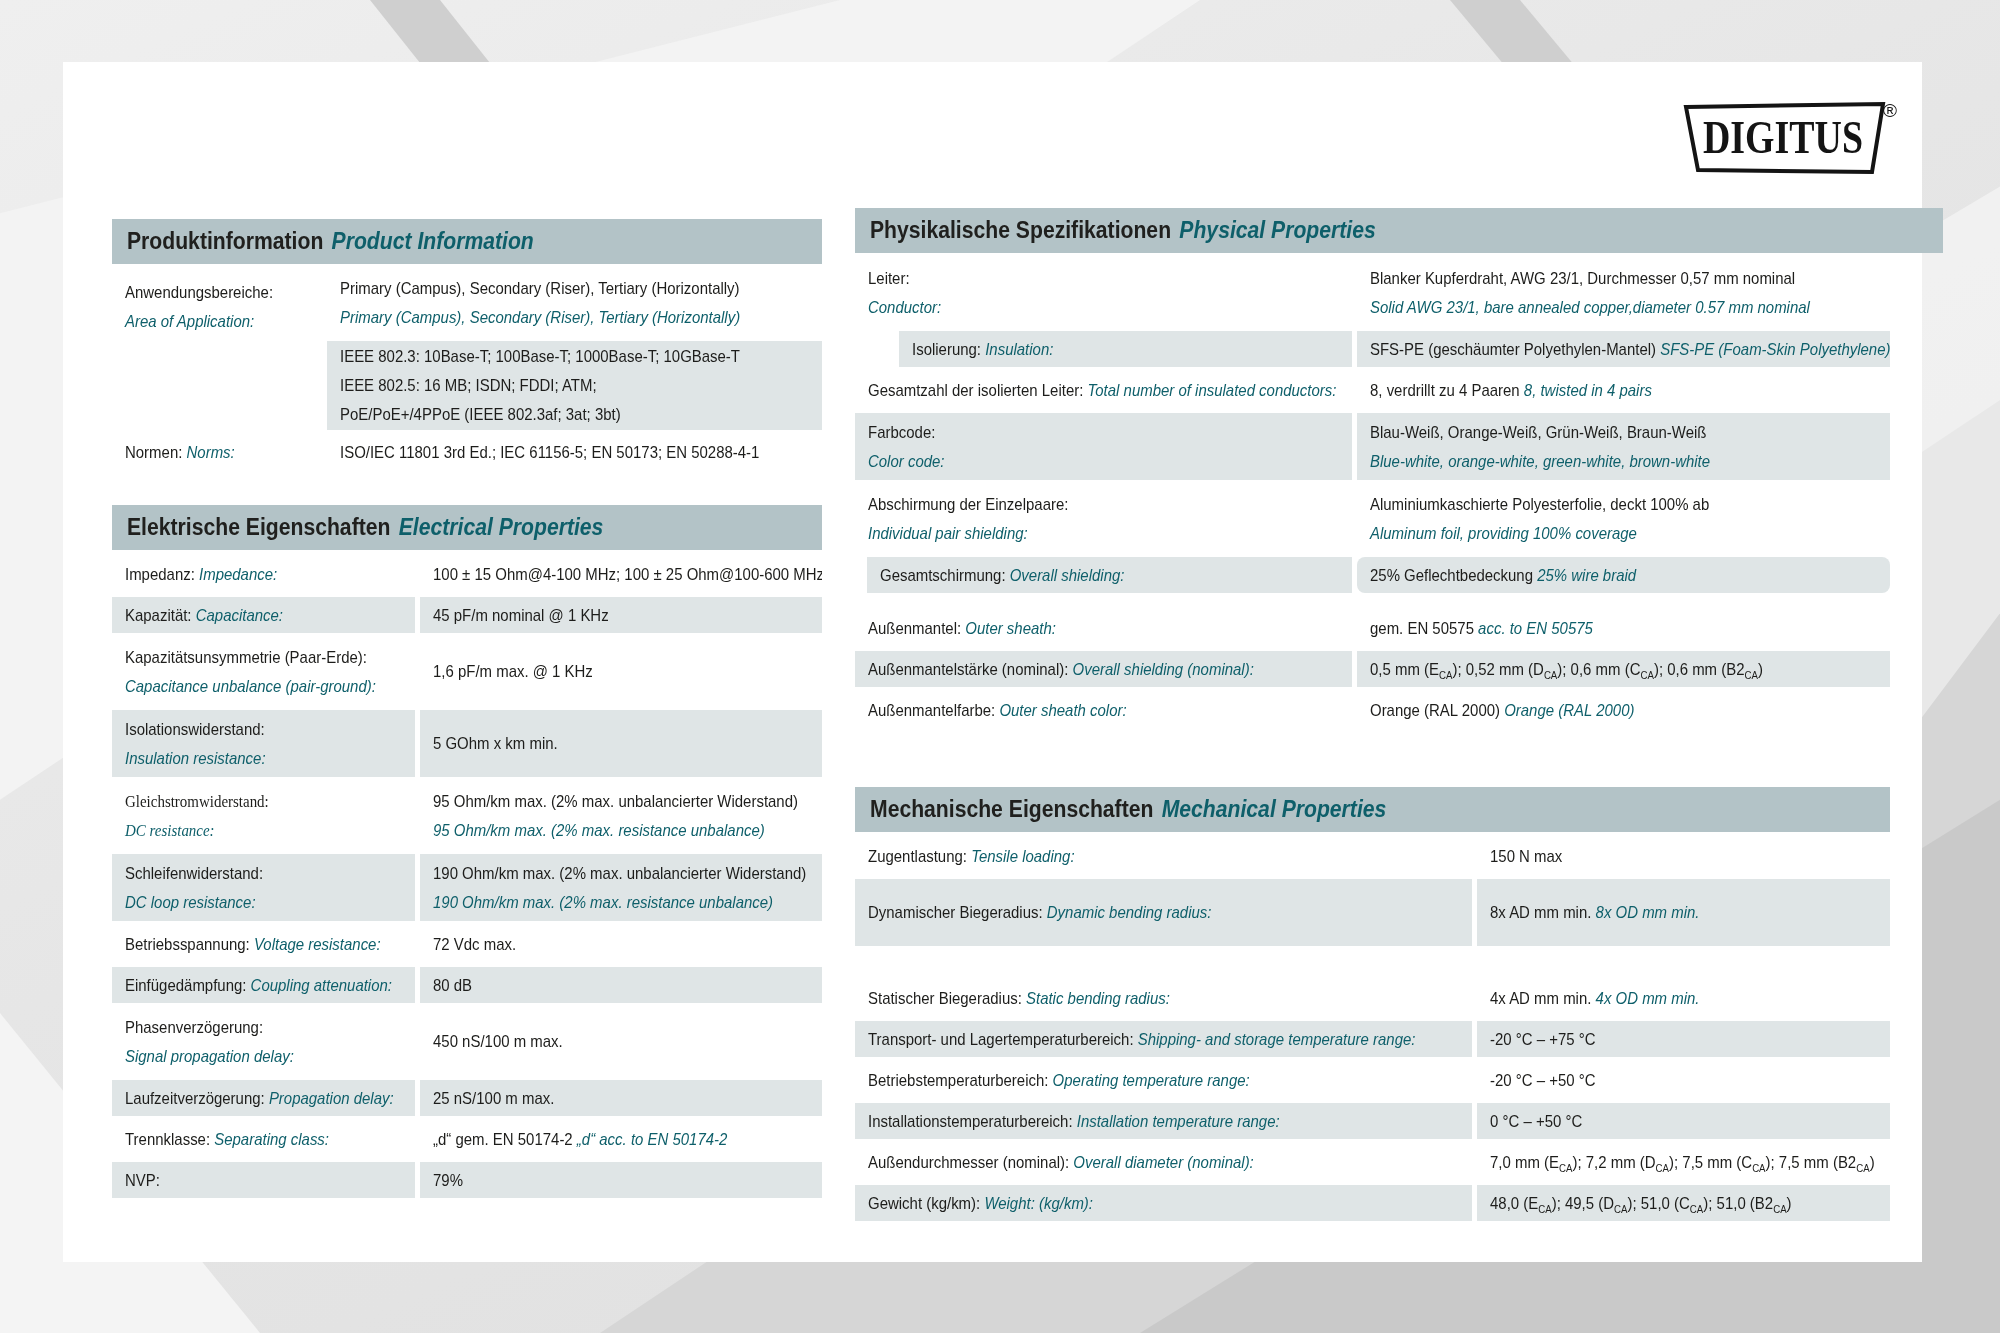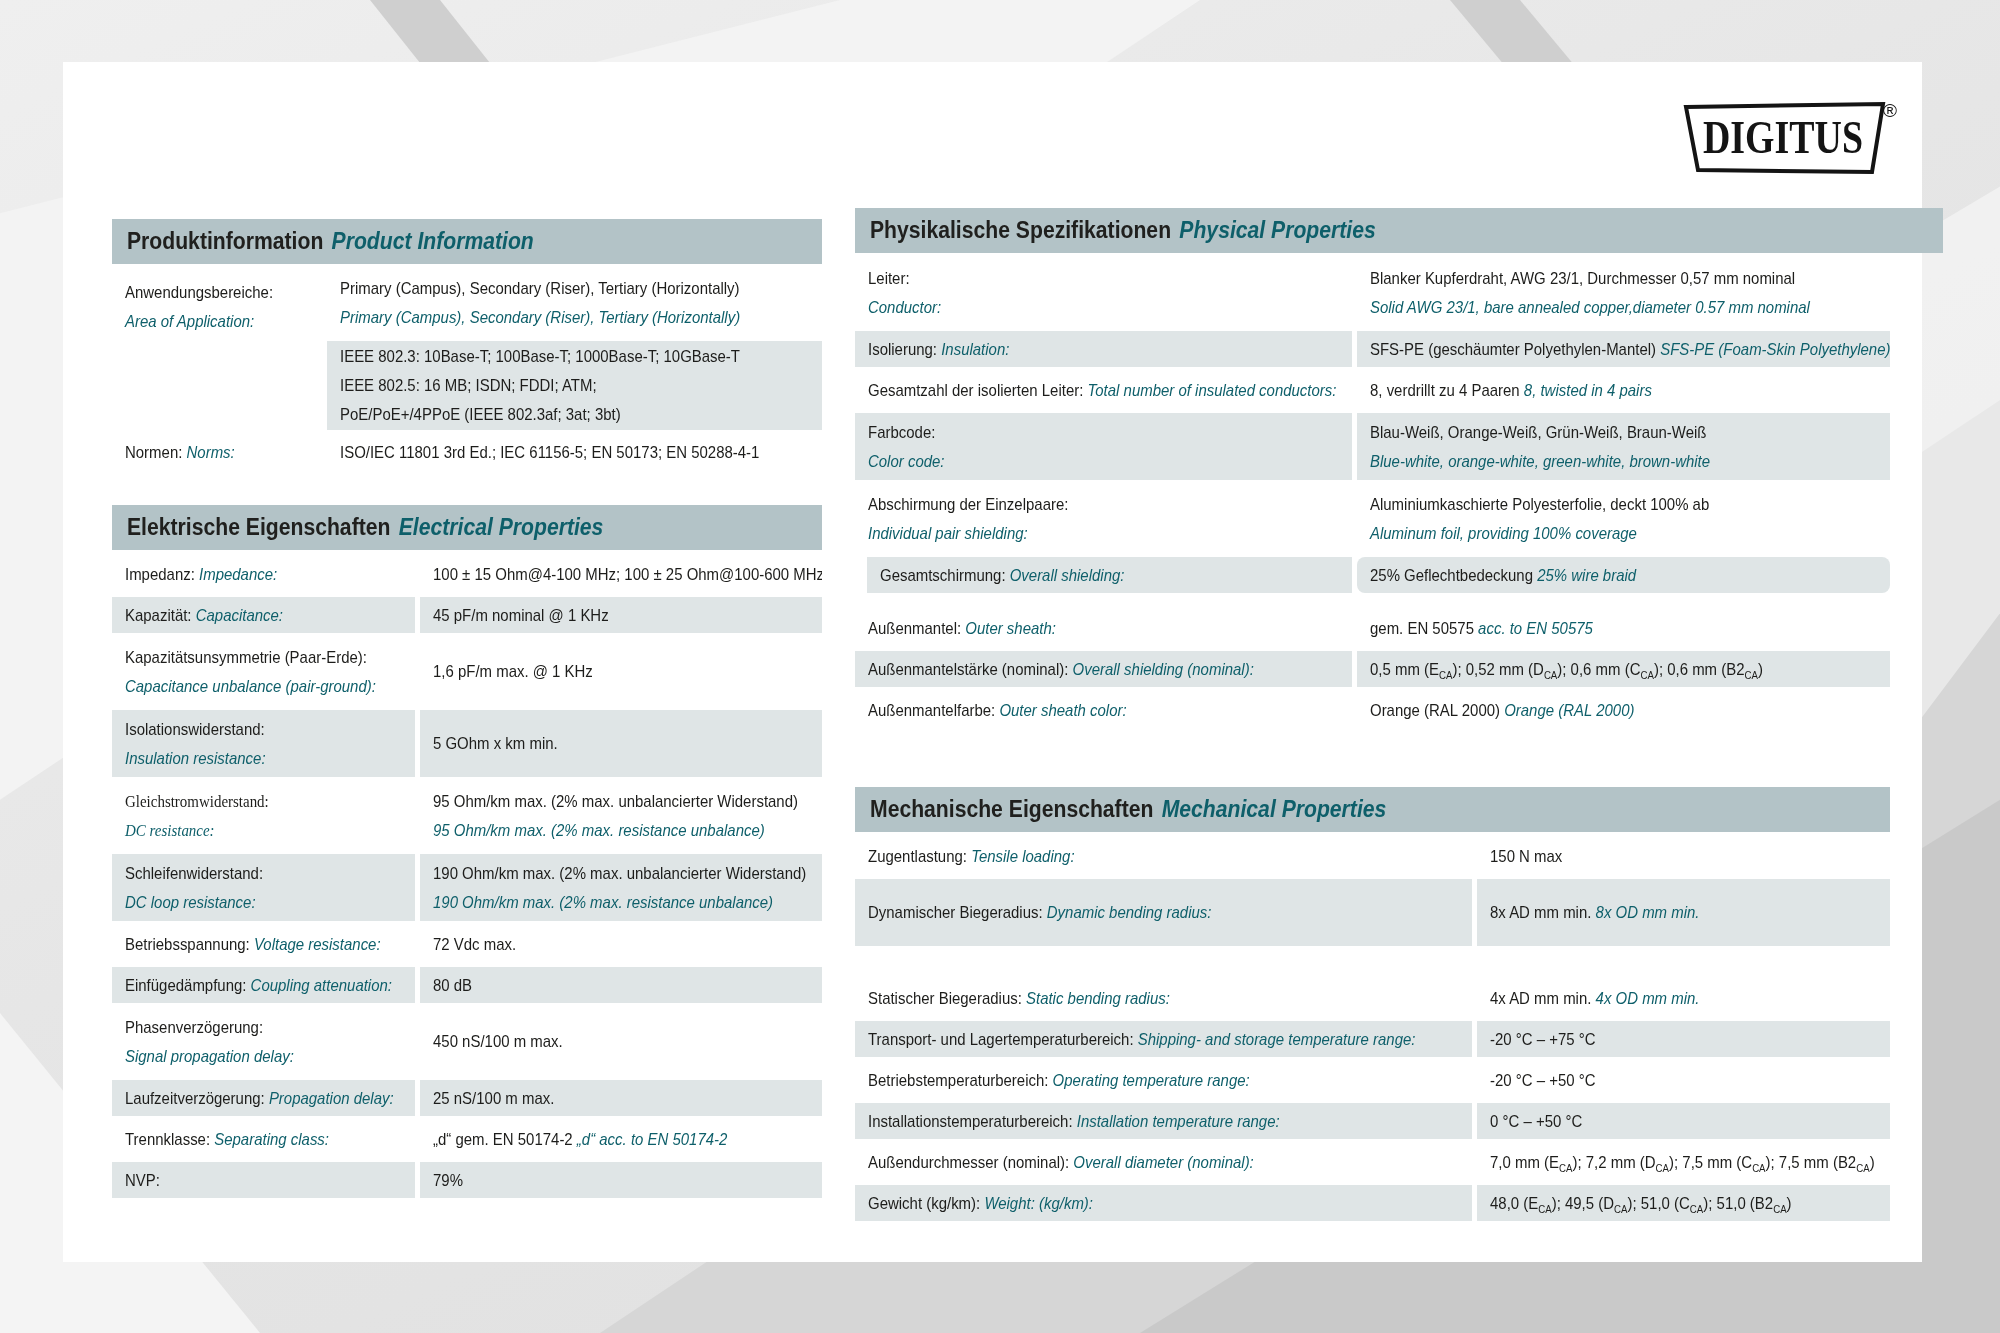--- a/index.html
+++ b/index.html
@@ -255,21 +255,21 @@
             <div class="line"><span class="de">Leiter:</span></div>
             <div class="line"><span class="en">Conductor:</span></div>
           </div>
         </div>
         <div class="cell dark" style="grid-area: 1 / 2;">
           <div class="cond">
             <div class="line"><span class="de">Blanker Kupferdraht, AWG 23/1, Durchmesser 0,57 mm nominal</span></div>
             <div class="line"><span class="en">Solid AWG 23/1, bare annealed copper,diameter 0.57 mm nominal</span></div>
           </div>
         </div>
-        <div class="cell light" style="grid-area: 2 / 1;">
+        <div class="cell light" style="grid-area: 2 / 1; margin-left: 44px;">
           <div class="cond">
             <div class="line"><span class="de">Isolierung: </span><span class="en">Insulation:</span></div>
           </div>
         </div>
         <div class="cell light" style="grid-area: 2 / 2;">
           <div class="cond">
             <div class="line"><span class="de">SFS-PE (geschäumter Polyethylen-Mantel) </span><span class="en">SFS-PE (Foam-Skin Polyethylene)</span></div>
           </div>
         </div>
         <div class="cell dark" style="grid-area: 3 / 1;">

